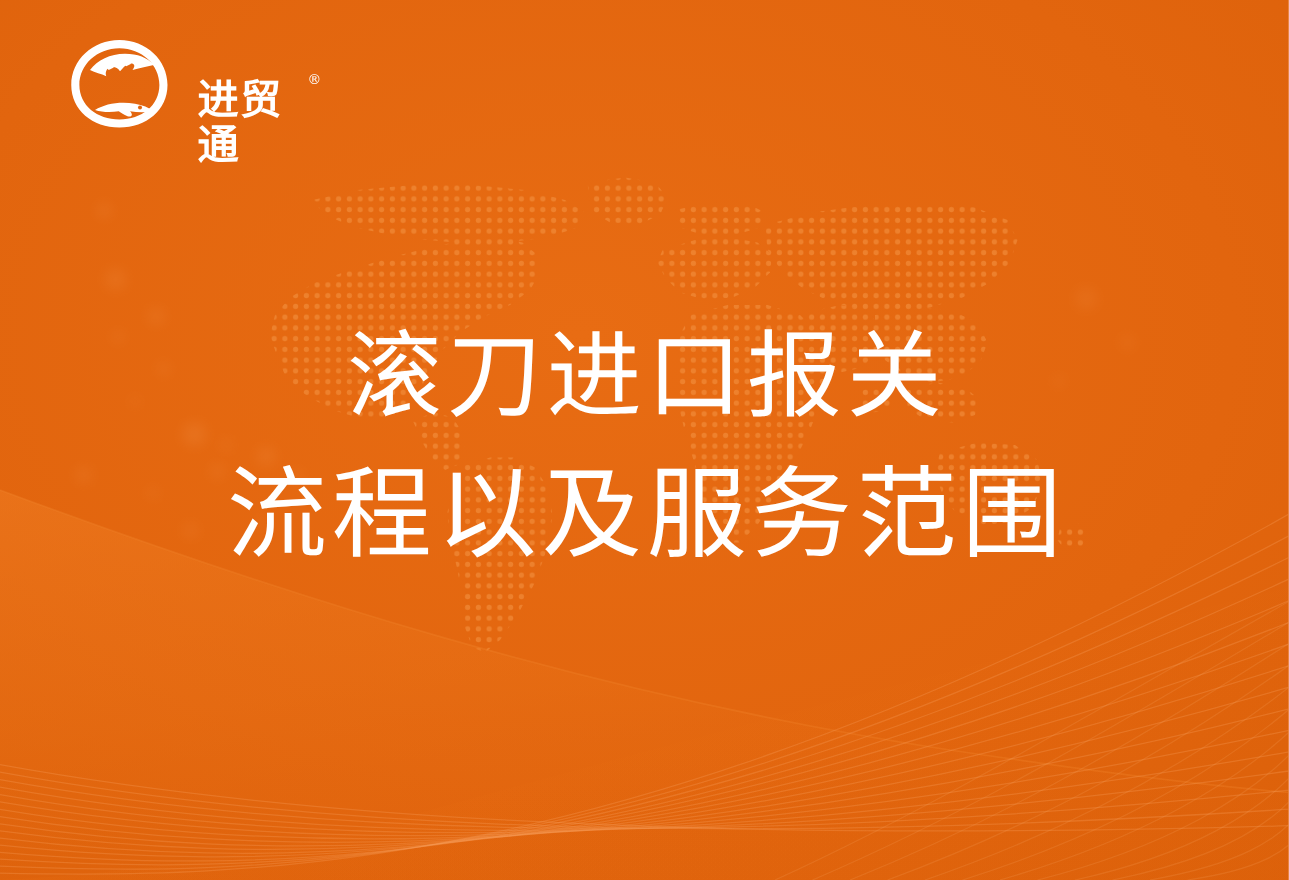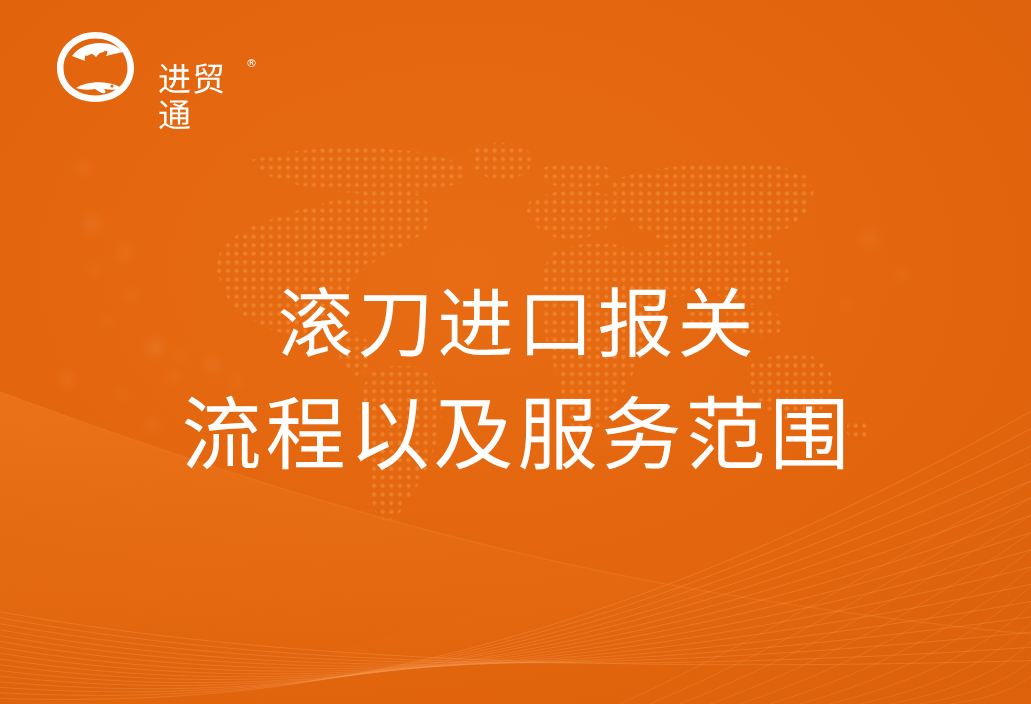--- a/index.html
+++ b/index.html
@@ -75,21 +75,21 @@
     letter-spacing: -1.2px;
     line-height: 44px;
     font-family: "DejaVu Sans", "Liberation Sans", sans-serif;
   }
   #logo-cn {
     position: absolute;
     left: 120px;
     top: 36px;
     color: #ffffff;
     font-size: 33px;
-    font-weight: 400;
+    font-weight: 700;
     letter-spacing: 1px;
     line-height: 36px;
     font-family: "DejaVu Sans", "Liberation Sans", sans-serif;
   }
   #logo-tm {
     position: absolute;
     left: 208px;
     top: 32px;
     color: #ffffff;
     font-size: 11px;
@@ -103,21 +103,20 @@
     left: 0;
     top: 252px;
     width: 1031px;
     text-align: center;
   }
   .hl-line {
     color: #ffffff;
     font-family: "DejaVu Serif", "Liberation Serif", serif;
     font-weight: 400;
     white-space: nowrap;
-    margin-top: 24px;
   }
   #hl-line-1 {
     font-size: 76px;
     line-height: 98px;
     letter-spacing: 4px;
     text-indent: 4px;
   }
   #hl-line-2 {
     font-size: 80px;
     line-height: 104px;

